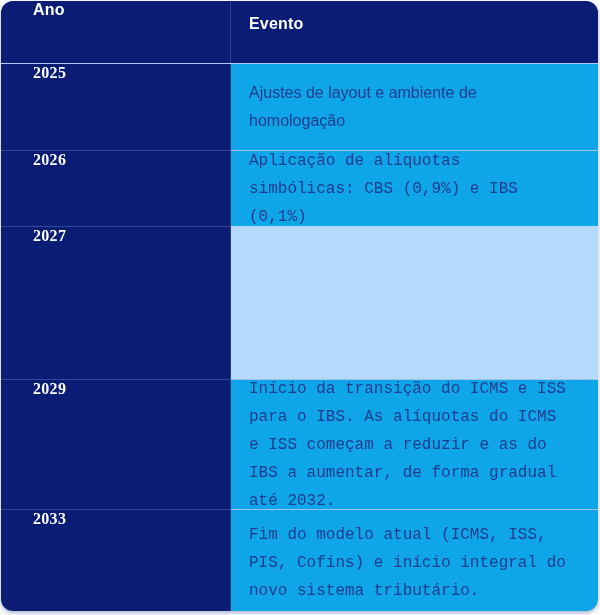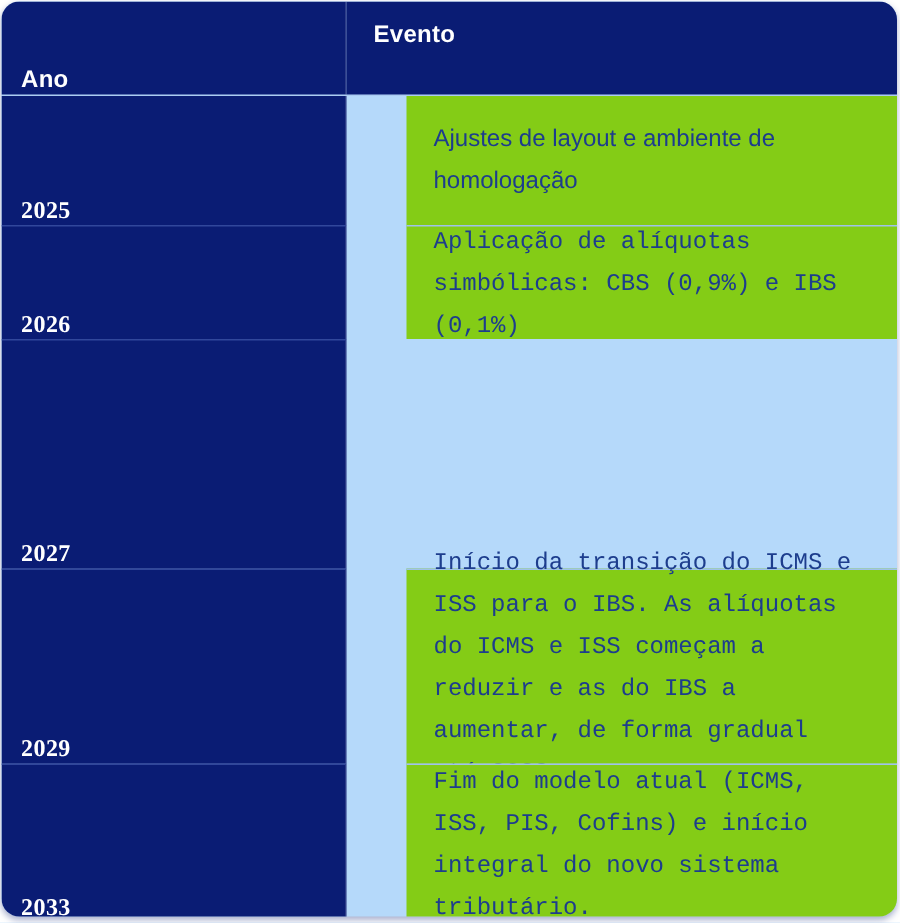--- a/index.html
+++ b/index.html
@@ -32,43 +32,42 @@
   .r2 { height: 76px; }
   .r3 { height: 153px; }
   .r4 { height: 130px; }
   .r5 { height: 106px; }
 
   .cell-left {
     width: 230px;
     flex: 0 0 230px;
     background: #0A1C74;
     display: flex;
-    align-items: flex-end;
-    padding-left: 13px;
+    align-items: flex-start;
+    padding-left: 32px;
     box-sizing: border-box;
     border-right: 1px solid rgba(255, 255, 255, 0.15);
   }
   .cell-right {
     flex: 1 1 auto;
     display: flex;
     align-items: center;
     padding: 14px 26px 14px 18px;
     box-sizing: border-box;
   }
   .header-row .cell-right {
     background: #0A1C74;
     padding-top: 0;
     padding-bottom: 17px;
   }
   .header-row {
     border-bottom: 1px solid rgba(160, 185, 230, 0.4);
   }
   .body-row .cell-right {
-    background: #84cc16;
-    margin-left: 40px;
+    background: #0ea5e9;
   }
   .body-row + .body-row .cell-left {
     border-top: 1px solid #31479B;
   }
   .body-row + .body-row .cell-right {
     border-top: 1px solid #9FC2EC;
     font-family: Liberation Mono, monospace;
   }
 
   .col-title {

